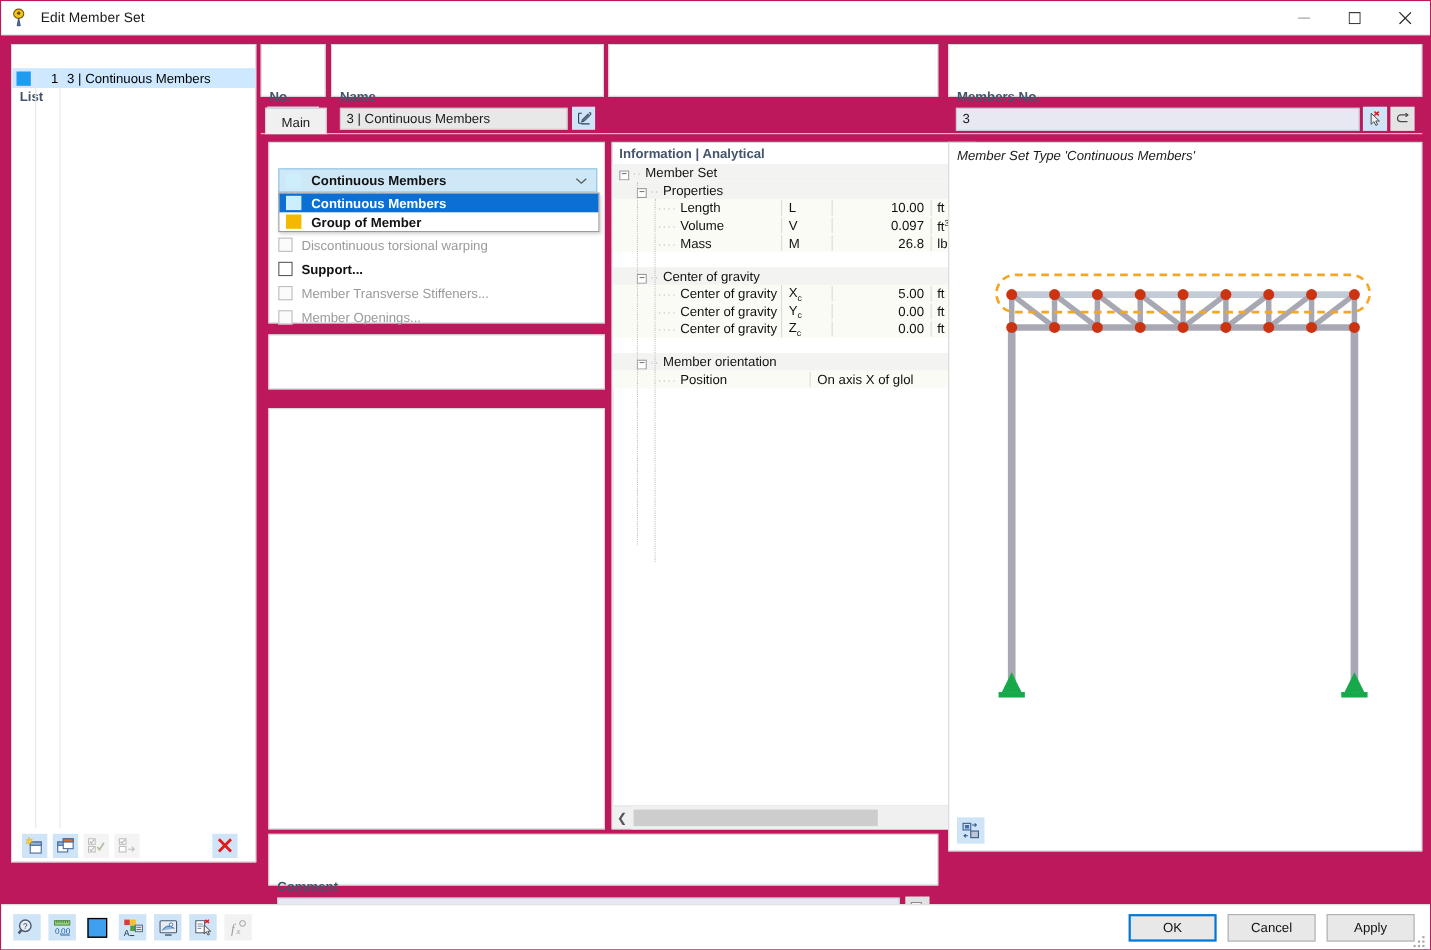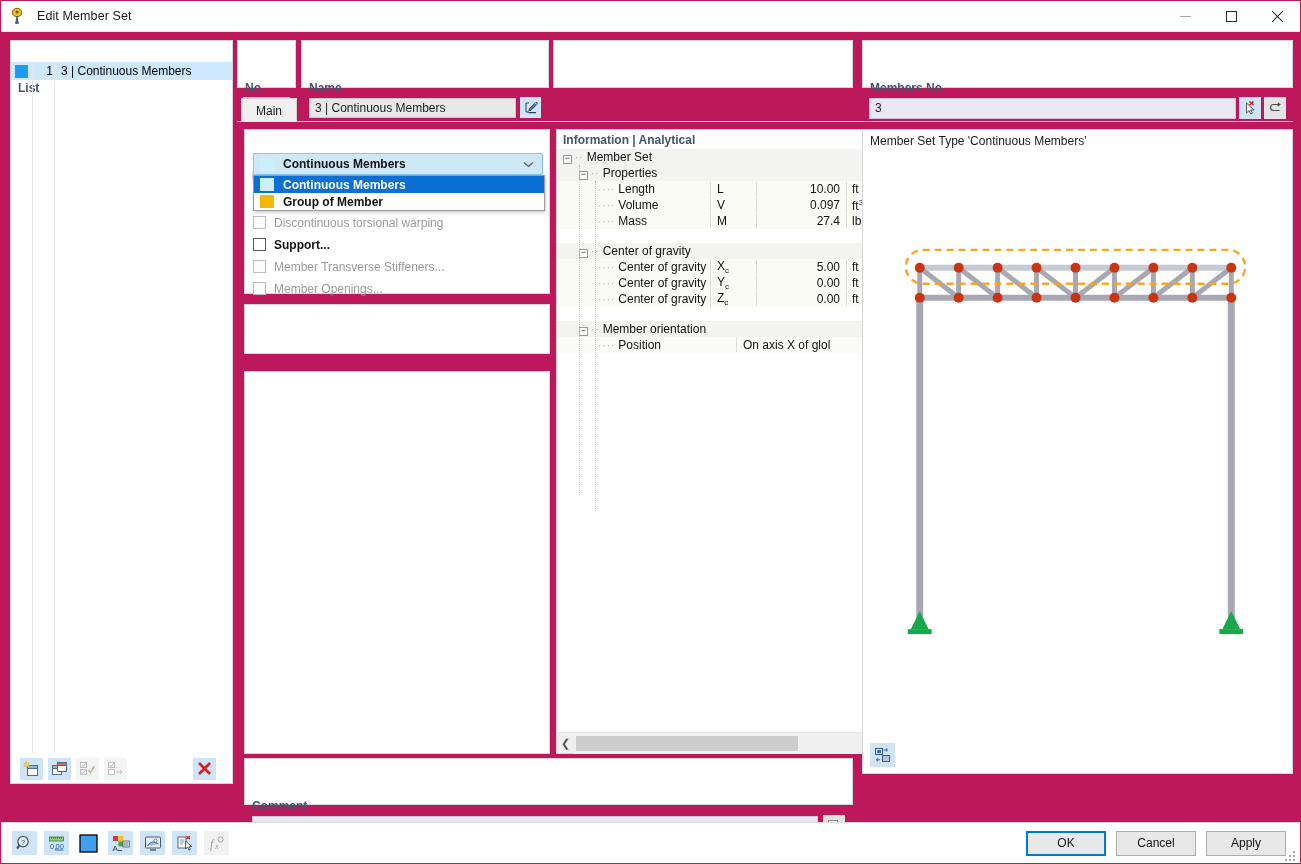--- a/index.html
+++ b/index.html
@@ -218,21 +218,21 @@
   #info-scroll {
     position: absolute; left: 0; right: 0; bottom: 0; height: 21px;
     background: #f0f0f0; display: flex; align-items: center;
     border-top: 1px solid #e8e8e8;
   }
   .sb-arrow { width: 17px; height: 21px; display: flex; align-items: center; justify-content: center; color: #555; font-size: 11px; flex: none; }
   #sb-track { flex: 1; height: 21px; background: #f0f0f0; position: relative; }
   #sb-thumb { position: absolute; left: 2px; top: 3px; height: 15px; width: 222px; background: #cdcdcd; }
 
   
-  #view-panel { left: 861px; top: 128px; width: 431px; height: 645px; }
+  #view-panel { left: 861px; top: 128px; width: 431px; height: 645px; font-style: italic; }
   #view-caption {
     position: absolute; left: 7px; top: 4px; font-size: 12px; color: #1a1a1a;
   }
   #view-svg { position: absolute; left: 0; top: 22px; width: 100%; height: 580px; }
   #view-tool {
     position: absolute; left: 7px; bottom: 6px; width: 25px; height: 24px;
     background: #cfe5f7; display: flex; align-items: center; justify-content: center;
   }
 
   
@@ -480,21 +480,21 @@
           </div>
           <div class="itree-row leaf">
             <span class="it-label" style="padding-left: 38px;"><span class="dots">····</span><span>Volume</span></span>
             <span class="col-sym">V</span>
             <span class="col-val">0.097</span>
             <span class="col-unit">ft<sup style="font-size:8px">3</sup></span>
           </div>
           <div class="itree-row leaf">
             <span class="it-label" style="padding-left: 38px;"><span class="dots">····</span><span>Mass</span></span>
             <span class="col-sym">M</span>
-            <span class="col-val">27.4</span>
+            <span class="col-val">26.8</span>
             <span class="col-unit">lb</span>
           </div>
           <div class="itree-row spacer"></div>
           <div class="itree-row group">
             <span class="it-label" style="padding-left: 22px;"><span class="exp">−</span><span class="dots">··</span><span>Center of gravity</span></span>
           </div>
           <div class="itree-row leaf">
             <span class="it-label" style="padding-left: 38px;"><span class="dots">····</span><span>Center of gravity</span></span>
             <span class="col-sym">X<sub style="font-size:8px">c</sub></span>
             <span class="col-val">5.00</span>

